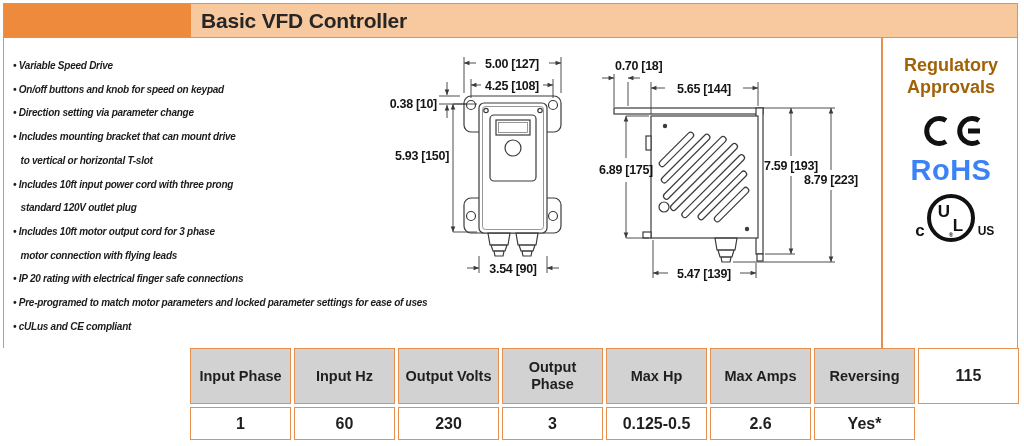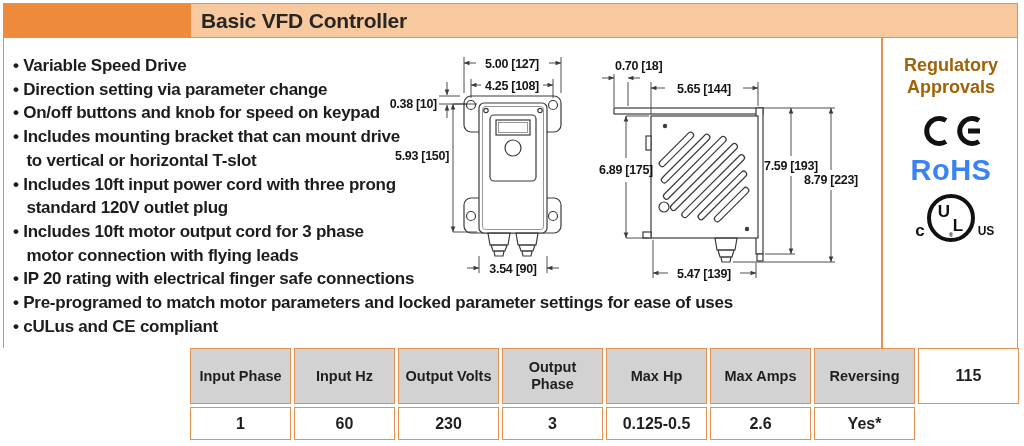--- a/index.html
+++ b/index.html
@@ -14,22 +14,22 @@
   .header-title { position:absolute; left:197px; top:0; height:100%; display:flex; align-items:center;
                   font-size:21px; font-weight:700; color:#262626; letter-spacing:-0.2px; }
 
   
   .content { position:absolute; left:3px; top:38px; width:1015px; height:310px;
              border-left:1.5px solid #E6904F; border-right:1.5px solid #E6904F; background:#fff; }
   .v-divider { position:absolute; left:877px; top:0; width:1.5px; height:100%; background:#E6904F; }
 
   
   .features { position:absolute; left:9px; top:16px; width:864px; }
-  .feat { font-size:17px; font-weight:700; letter-spacing:-0.25px; line-height:23.7px;
-          white-space:pre-wrap; color:#1c1c1c; }
+  .feat { font-size:10px; font-weight:700; letter-spacing:-0.25px; line-height:23.7px;
+          white-space:pre-wrap; color:#1c1c1c;font-style:italic; }
 
   
   .drawing { position:absolute; left:377px; top:2px; width:505px; height:260px; }
   .drawing .ln   { stroke:#3b3b3b; stroke-width:1.2; fill:#fff; }
   .drawing .lnt  { stroke:#3b3b3b; stroke-width:1.2; fill:none; }
   .drawing .thin { stroke:#6a6a6a; stroke-width:0.7; fill:none; }
   .drawing .dim  { stroke:#3b3b3b; stroke-width:0.9; fill:none; }
   .drawing .fillc{ fill:#3b3b3b; stroke:none; }
   .drawing text  { font-family:"Liberation Sans", sans-serif; font-size:12.5px; font-weight:700;
                    fill:#151515; letter-spacing:-0.3px; }
@@ -59,22 +59,22 @@
   <div class="header">
     <div class="header-block"></div>
     <div class="header-title">Basic VFD Controller</div>
   </div>
 
   <div class="content">
     <div class="v-divider"></div>
 
     <div class="features">
       <div class="feat">• Variable Speed Drive</div>
+      <div class="feat">• On/off buttons and knob for speed on keypad</div>
       <div class="feat">• Direction setting via parameter change</div>
-      <div class="feat">• On/off buttons and knob for speed on keypad</div>
       <div class="feat">• Includes mounting bracket that can mount drive
    to vertical or horizontal T-slot</div>
       <div class="feat">• Includes 10ft input power cord with three prong
    standard 120V outlet plug</div>
       <div class="feat">• Includes 10ft motor output cord for 3 phase
    motor connection with flying leads</div>
       <div class="feat">• IP 20 rating with electrical finger safe connections</div>
       <div class="feat">• Pre-programed to match motor parameters and locked parameter settings for ease of uses</div>
       <div class="feat">• cULus and CE compliant</div>
     </div>

